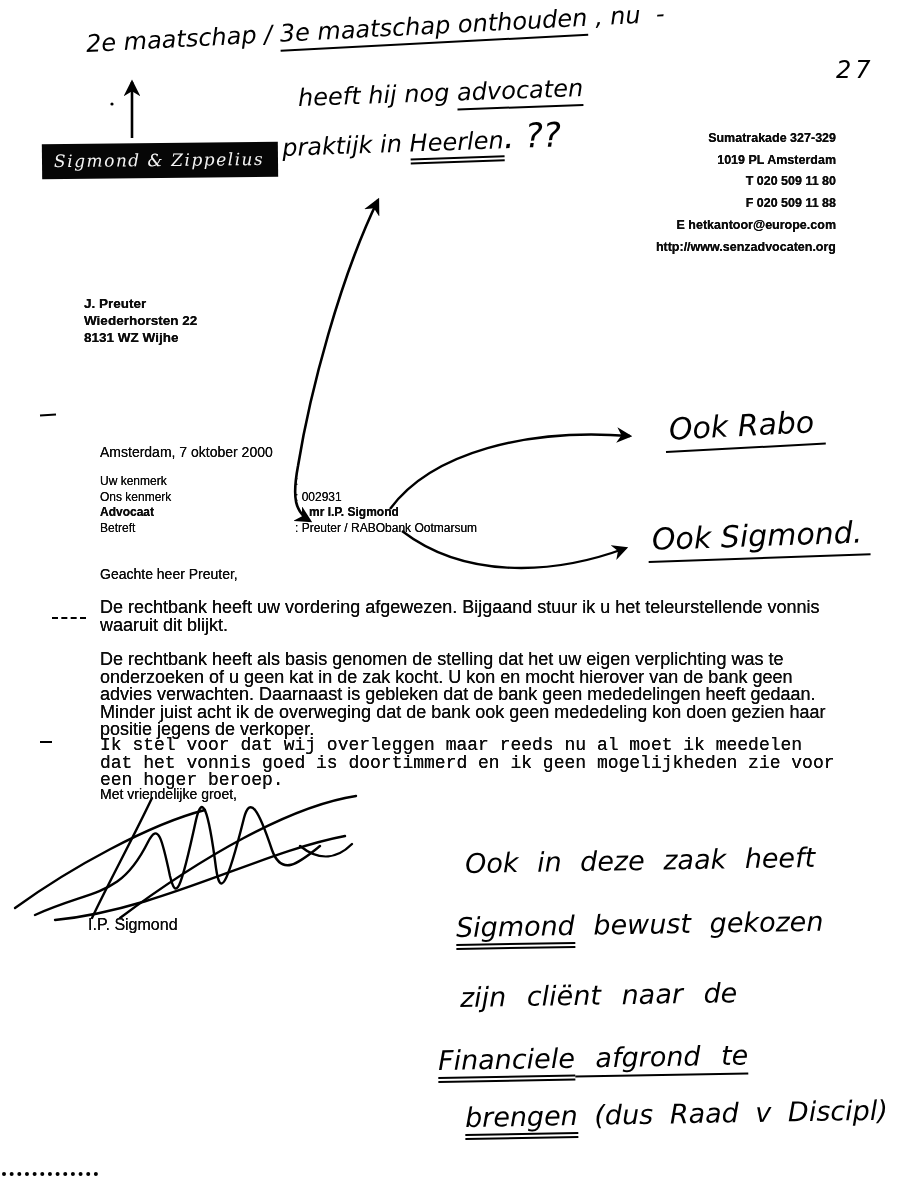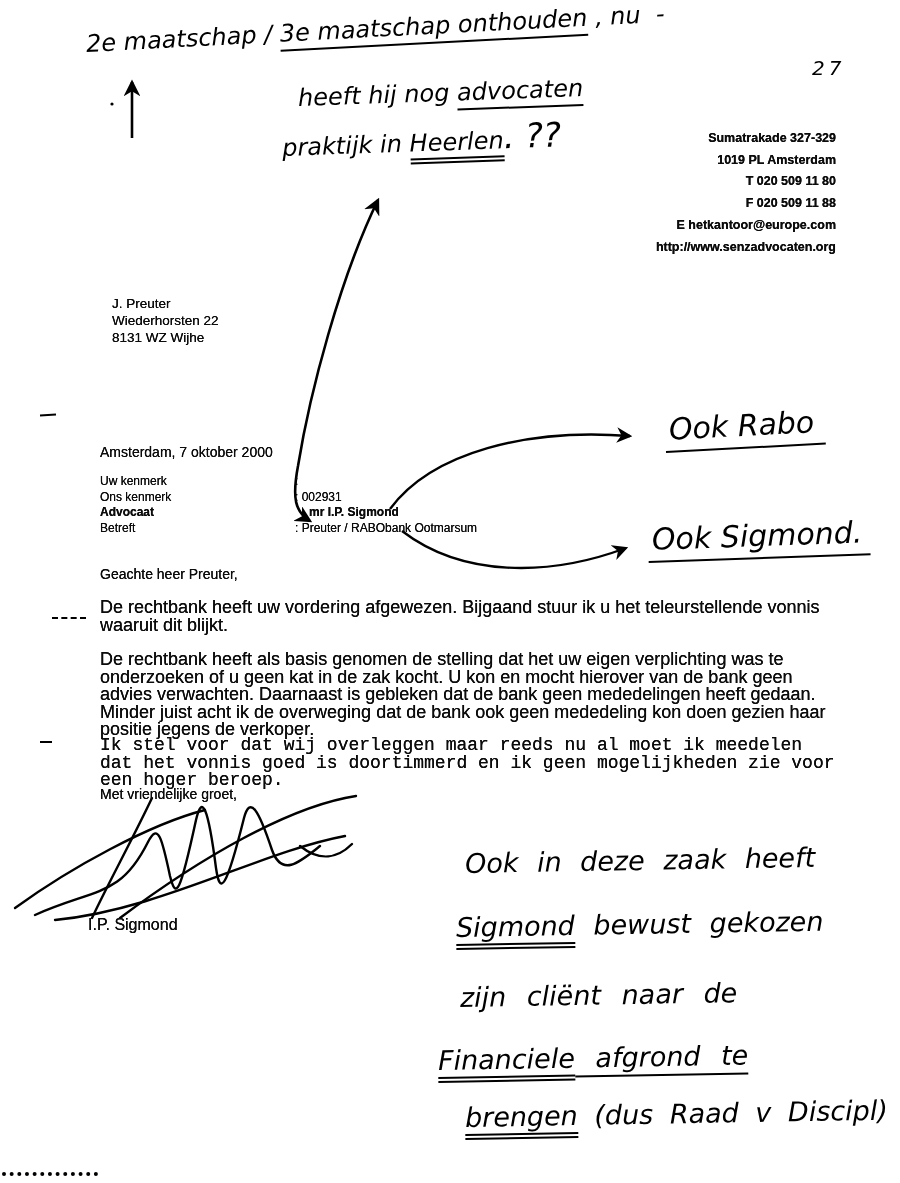--- a/index.html
+++ b/index.html
@@ -67,33 +67,36 @@
   <div class="abs hand" style="left:86px; top:30px; font-size:24px; transform:rotate(-3deg);">
     <span>2e maatschap / </span><span class="u">3e maatschap onthouden</span><span> , nu&nbsp;&nbsp;-</span>
   </div>
   <div class="abs hand" style="left:298px; top:84px; font-size:24px; transform:rotate(-2deg);">
     <span>heeft hij nog </span><span class="u">advocaten</span>
   </div>
   <div class="abs hand" style="left:282px; top:124px; font-size:24px; transform:rotate(-2deg);">
     <span>praktijk in </span><span class="uu">Heerlen</span><span style="font-size:34px;">. ??</span>
   </div>
 
-  <div class="abs hand" style="left:812px; top:56px; font-size:20px; letter-spacing:4px;">27</div>
+  <div class="abs hand" style="left:836px; top:56px; font-size:24px; letter-spacing:4px;">27</div>
 
+  <div class="abs" style="left:42px; top:143px;">
+    <div class="logo-box">Sigmond &amp; Zippelius</div>
+  </div>
 
   <div class="abs addr print" style="right:64px; top:120px;">
     <div>Sumatrakade 327-329</div>
     <div>1019 PL Amsterdam</div>
     <div>T 020 509 11 80</div>
     <div>F 020 509 11 88</div>
     <div>E hetkantoor@europe.com</div>
     <div>http://www.senzadvocaten.org</div>
   </div>
 
-  <div class="abs recipient print" style="left:112px; top:295px;">
+  <div class="abs recipient print" style="left:84px; top:295px;font-weight:bold;">
     <div>J. Preuter</div>
     <div>Wiederhorsten 22</div>
     <div>8131 WZ Wijhe</div>
   </div>
 
   <div class="abs print" style="left:100px; top:444px; font-size:14px;">Amsterdam, 7 oktober 2000</div>
 
   <div class="abs print" style="left:100px; top:474px;">
     <div class="refrow">
       <span class="lbl">Uw kenmerk</span>

